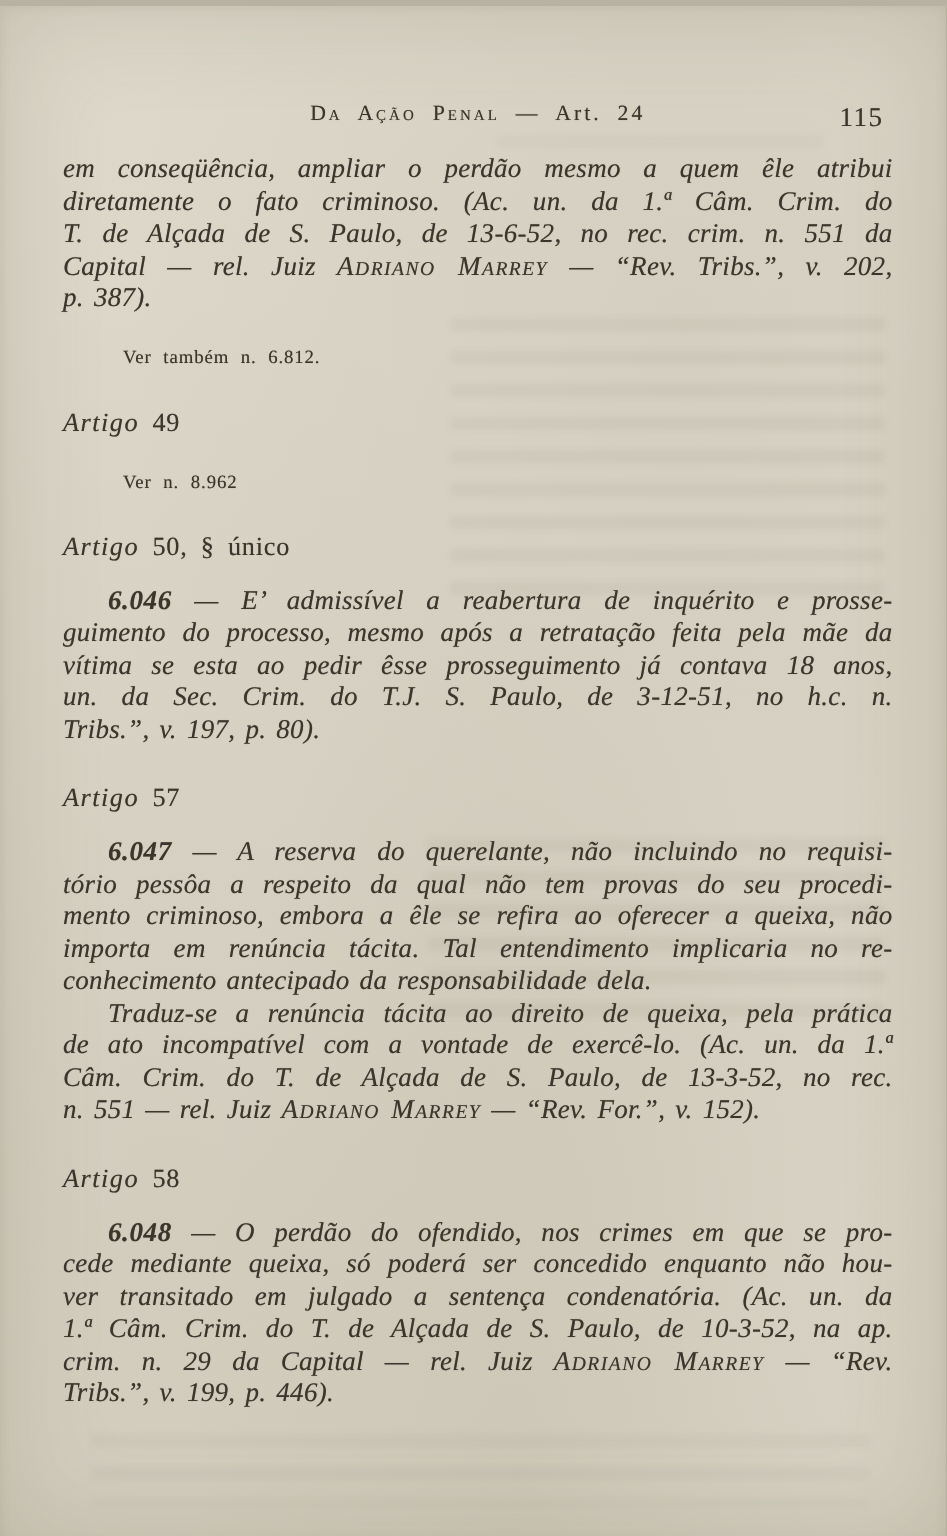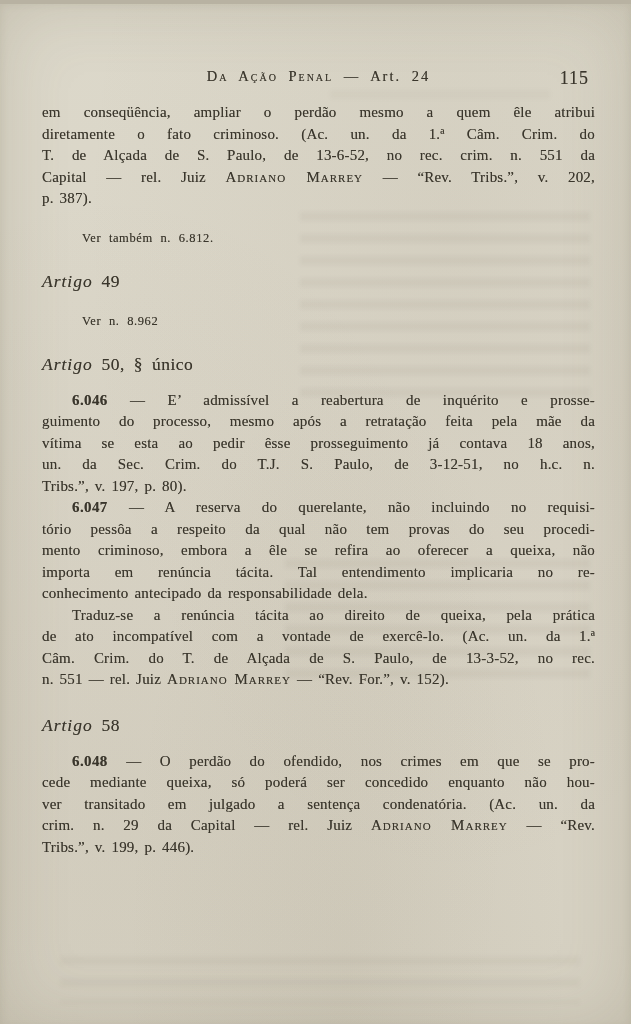--- a/index.html
+++ b/index.html
@@ -30,21 +30,21 @@
   .g3{left:60px;top:952px;width:520px;height:48px;opacity:.4;}
   .g4{left:330px;top:86px;width:220px;height:18px;opacity:.35;}
 
   .content{position:absolute;top:0;left:0;right:0;padding:64px 36px 0 42px;}
 
   .running-header{position:relative;height:20px;margin-bottom:14px;font-size:14.5px;}
   .rh-title{text-align:center;letter-spacing:2px;word-spacing:5px;}
   .rh-title .cap{font-variant:small-caps;}
   .rh-page{position:absolute;right:6px;top:0;font-size:18px;letter-spacing:1px;}
 
-  .para{margin:14px 0 0 0;font-size:15px;line-height:21.5px;letter-spacing:0.2px;word-spacing:2px;}
+  .para{margin:14px 0 0 0;font-size:18px;line-height:21.5px;letter-spacing:0.2px;word-spacing:2px;font-style:italic;}
   .para + .para{margin-top:0;}
   .para.indent .line:first-child{text-indent:30px;}
   .line.j{text-align:justify;text-align-last:justify;}
   .line.last{text-align:left;}
 
   .b{font-weight:bold;letter-spacing:0.4px;}
   .scx{font-variant:small-caps;letter-spacing:1px;}
   .it{font-style:italic;}
 
   .note{margin:20px 0 0 40px;font-size:12.5px;letter-spacing:0.6px;word-spacing:4px;line-height:17px;}
@@ -82,36 +82,38 @@
         <h2 class="heading"><span class="it">Artigo</span><span> 49</span></h2>
         <div class="note">Ver n. 8.962</div>
         <h2 class="heading"><span class="it">Artigo</span><span> 50, § único</span></h2>
         <div class="para indent">
           <div class="line j"><span class="b">6.046</span><span> — E’ admissível a reabertura de inquérito e prosse-</span></div>
           <div class="line j"><span>guimento do processo, mesmo após a retratação feita pela mãe da</span></div>
           <div class="line j"><span>vítima se esta ao pedir êsse prosseguimento já contava 18 anos,</span></div>
           <div class="line j"><span>un. da Sec. Crim. do T.J. S. Paulo, de 3-12-51, no h.c. n.</span></div>
           <div class="line last"><span>Tribs.”, v. 197, p. 80).</span></div>
         </div>
+        <h2 class="heading"><span class="it">Artigo</span><span> 57</span></h2>
         <div class="para indent">
           <div class="line j"><span class="b">6.047</span><span> — A reserva do querelante, não incluindo no requisi-</span></div>
           <div class="line j"><span>tório pessôa a respeito da qual não tem provas do seu procedi-</span></div>
           <div class="line j"><span>mento criminoso, embora a êle se refira ao oferecer a queixa, não</span></div>
           <div class="line j"><span>importa em renúncia tácita. Tal entendimento implicaria no re-</span></div>
           <div class="line last"><span>conhecimento antecipado da responsabilidade dela.</span></div>
         </div>
         <div class="para indent">
           <div class="line j"><span>Traduz-se a renúncia tácita ao direito de queixa, pela prática</span></div>
           <div class="line j"><span>de ato incompatível com a vontade de exercê-lo. (Ac. un. da 1.ª</span></div>
           <div class="line j"><span>Câm. Crim. do T. de Alçada de S. Paulo, de 13-3-52, no rec.</span></div>
           <div class="line last"><span>n. 551 — rel. Juiz </span><span class="scx">Adriano Marrey</span><span> — “Rev. For.”, v. 152).</span></div>
         </div>
         <h2 class="heading"><span class="it">Artigo</span><span> 58</span></h2>
         <div class="para indent">
           <div class="line j"><span class="b">6.048</span><span> — O perdão do ofendido, nos crimes em que se pro-</span></div>
           <div class="line j"><span>cede mediante queixa, só poderá ser concedido enquanto não hou-</span></div>
           <div class="line j"><span>ver transitado em julgado a sentença condenatória. (Ac. un. da</span></div>
+          <div class="line j"><span>1.ª Câm. Crim. do T. de Alçada de S. Paulo, de 10-3-52, na ap.</span></div>
           <div class="line j"><span>crim. n. 29 da Capital — rel. Juiz </span><span class="scx">Adriano Marrey</span><span> — “Rev.</span></div>
           <div class="line last"><span>Tribs.”, v. 199, p. 446).</span></div>
         </div>
       </div>
   </div>
 </div>
 
 </body></html>

